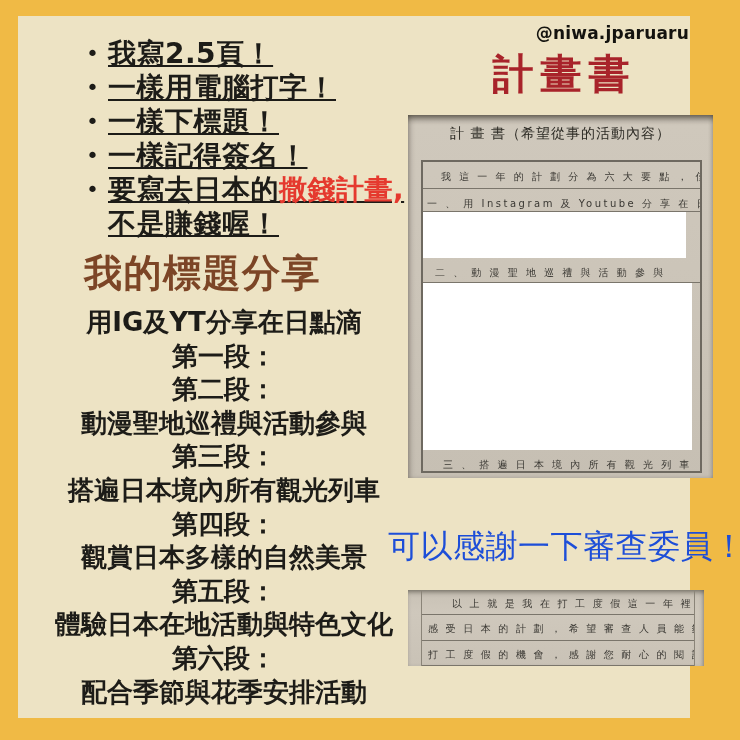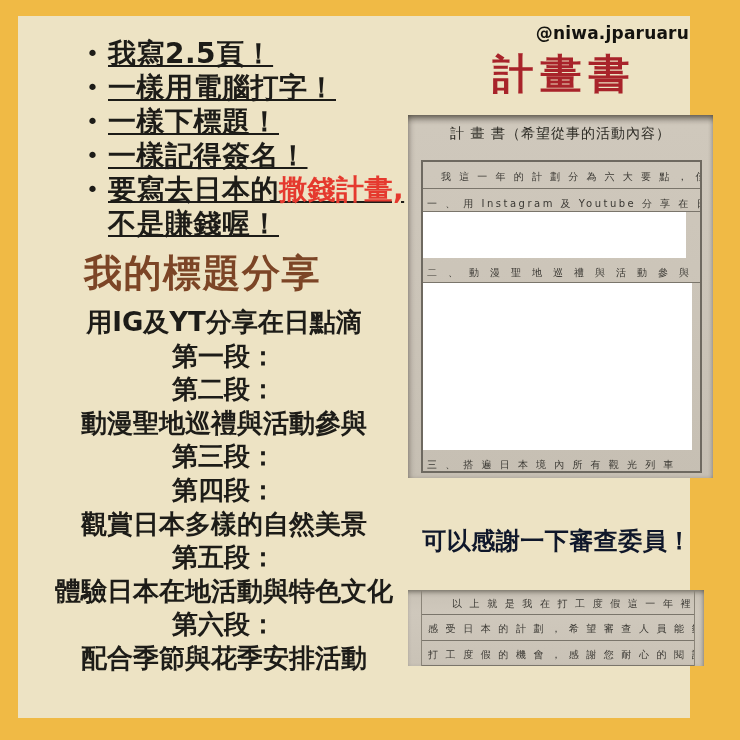--- a/index.html
+++ b/index.html
@@ -58,21 +58,21 @@
   .doc-row{box-sizing:border-box;}
   .doc-row.text{
     font-size:10px;font-weight:500;color:#3A3833;letter-spacing:2.5px;
     white-space:nowrap;overflow:hidden;
     border-bottom:1.5px solid #7a756b;padding-top:8px;
   }
   .doc-row.redacted{background:#ffffff;}
   
   .caption{
     position:absolute;left:370px;top:509px;width:338px;text-align:center;
-    font-size:24px;font-weight:700;color:#0f172a;letter-spacing:.5px;white-space:nowrap;
+    font-size:32px;font-weight:400;color:#1d4ed8;letter-spacing:.5px;white-space:nowrap;
   }
   .photo2{
     left:390px;top:574px;width:296px;height:76px;
     background:linear-gradient(180deg,#c8c1b5 0,#cfc8bc 30%,#c9c2b6 100%);
     box-shadow:inset 0 4px 5px -2px rgba(40,35,25,.5),
                inset -3px 0 4px -2px rgba(40,35,25,.3);
   }
   .doc2-rows{
     position:absolute;left:13px;right:9px;top:0;bottom:0;
     border-left:1.5px solid #8a8478;border-right:1.5px solid #8a8478;
@@ -117,39 +117,40 @@
       </ul>
 
     <div class="left-heading">我的標題分享</div>
 
     <div class="plist">
         <div class="pline">用IG及YT分享在日點滴</div>
         <div class="pline">第一段：</div>
         <div class="pline">第二段：</div>
         <div class="pline">動漫聖地巡禮與活動參與</div>
         <div class="pline">第三段：</div>
+        <div class="pline">搭遍日本境內所有觀光列車</div>
         <div class="pline">第四段：</div>
         <div class="pline">觀賞日本多樣的自然美景</div>
         <div class="pline">第五段：</div>
         <div class="pline">體驗日本在地活動與特色文化</div>
         <div class="pline">第六段：</div>
         <div class="pline">配合季節與花季安排活動</div>
       </div>
 
     <div class="right-heading">計畫書</div>
 
     <figure class="photo photo1">
       <div class="doc-title">計 畫 書（希望從事的活動內容）</div>
       <div class="doc-table">
           <div class="doc-row text" style="height: 27px; padding-left: 18px;">我 這 一 年 的 計 劃 分 為 六 大 要 點 ， 僅 述 如 下 ：</div>
           <div class="doc-row text" style="height: 23px; padding-left: 4px;">一 、 用  Instagram  及  Youtube  分 享 在 日 點 滴</div>
           <div class="doc-row redacted" style="height: 46px; margin-right: 14px;"></div>
-          <div class="doc-row text" style="height: 25px; padding-left: 4px; font-family: Liberation Mono, monospace;">二 、 動 漫 聖 地 巡 禮 與 活 動 參 與</div>
+          <div class="doc-row text" style="height: 25px; padding-left: 12px;">二 、 動 漫 聖 地 巡 禮 與 活 動 參 與</div>
           <div class="doc-row redacted" style="height: 167px; margin-right: 8px;"></div>
-          <div class="doc-row text" style="height: 24px; padding-left: 4px;">三 、 搭 遍 日 本 境 內 所 有 觀 光 列 車</div>
+          <div class="doc-row text" style="height: 24px; padding-left: 20px;">三 、 搭 遍 日 本 境 內 所 有 觀 光 列 車</div>
         </div>
     </figure>
 
     <div class="caption">可以感謝一下審查委員！</div>
 
     <figure class="photo photo2">
       <div class="doc2-rows">
           <div class="doc2-row" style="padding-left: 30px;">以 上 就 是 我 在 打 工 度 假 這 一 年 裡 玩 遍 日 本 ，</div>
           <div class="doc2-row">感 受 日 本 的 計 劃 ， 希 望 審 查 人 員 能 夠 給 我 赴 日</div>
           <div class="doc2-row">打 工 度 假 的 機 會 ， 感 謝 您 耐 心 的 閱 讀 。</div>

